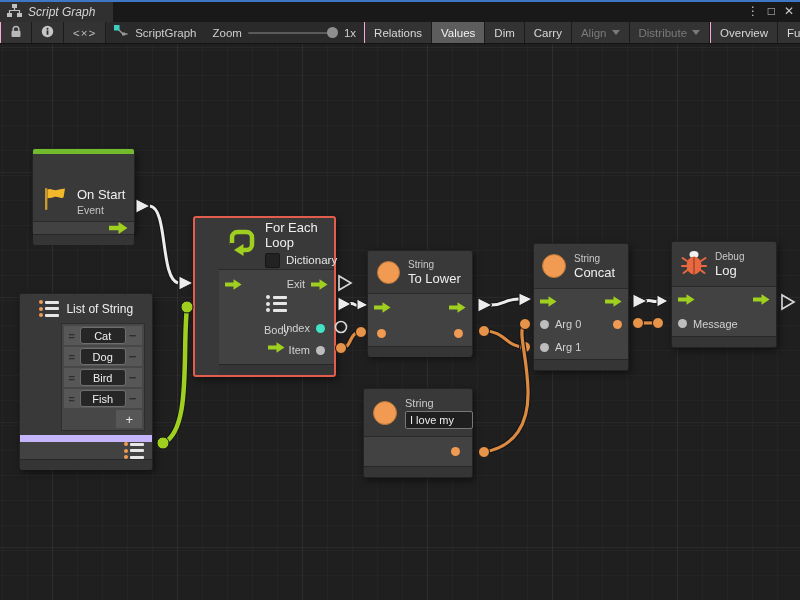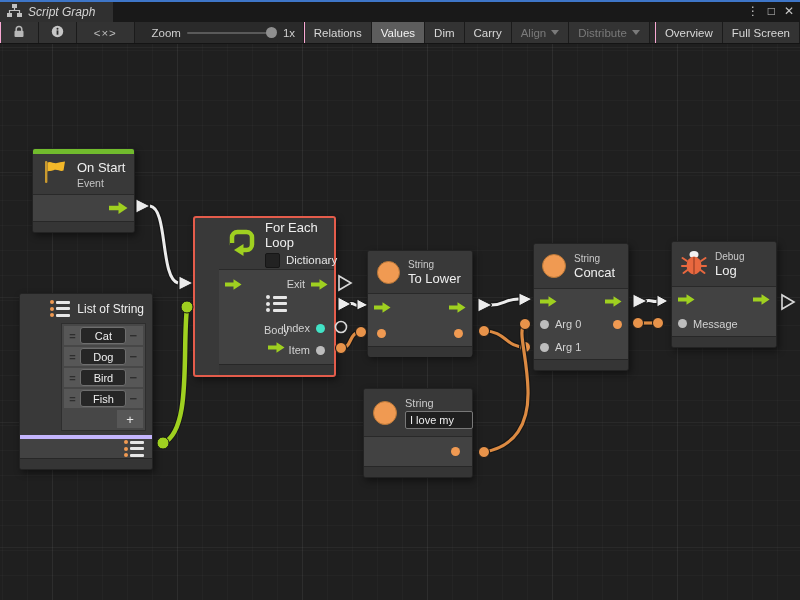--- a/index.html
+++ b/index.html
@@ -143,20 +143,30 @@
             <circle cx="6.5" cy="6.5" r="5.7" fill="#c6c6c6"></circle>
             <circle cx="6.5" cy="3.7" r="1" fill="#2b2b2b"></circle>
             <rect x="5.6" y="5.4" width="1.8" height="4.3" fill="#2b2b2b"></rect>
           </svg>
       </span>
     </div>
     <div class="tbtn" style="width:54px">
       <span style="color:#bdbdbd;letter-spacing:1px;">&lt;×&gt;</span>
     </div>
     <div class="tgap" style="width:12px"></div>
+    <div class="tlabel">
+      <span>
+        <svg width="15" height="13" viewBox="0 0 15 13">
+            <path d="M3,3 L9,9 H13.5" stroke="#9a9a9a" stroke-width="1.4" fill="none"></path>
+            <rect x="0" y="0" width="5.5" height="5.5" fill="#3ecfc0"></rect>
+            <rect x="8" y="7.5" width="3" height="3" fill="#9a9a9a"></rect>
+          </svg>
+      </span>
+      <span>ScriptGraph</span>
+    </div>
     <div class="tlabel" style="padding-right:2px">Zoom</div>
     <div class="slider">
       <span class="track">
           <span class="knob"></span>
         </span>
     </div>
     <div class="tlabel" style="padding-left:6px">1x</div>
     <div class="vsep"></div>
     <div class="tbtn first">Relations</div>
     <div class="tbtn active">Values</div>
@@ -172,21 +182,21 @@
     </div>
     <div class="tgap"></div>
     <div class="tbtn first">Overview</div>
     <div class="tbtn">Full Screen</div>
   </div>
 
   <div class="graphbg"></div>
 
   <div class="node" style="left:32px;top:148px;width:103px;height:85px;">
     <div class="eventbar"></div>
-    <div class="nhead" style="padding:4px 8px;">
+    <div class="nhead" style="padding:4px 8px;margin-top:27px;">
       <span>
         <svg width="28" height="28" viewBox="0 0 28 28">
             <rect x="4" y="3" width="2.4" height="22" rx="1" fill="#c9992f"></rect>
             <path d="M6.5,4.5 C10,2.5 13,6.5 17,4.8 C20,3.6 22,4.2 24,3.5 L22.5,12.5 C19,14 16,10.5 12.5,12.2 C10,13.3 8,12.6 6.5,13.4 Z" fill="#f3b829"></path>
           </svg>
       </span>
       <span class="ncol">
         <span class="ntitle">On Start</span>
         <span class="nsub">Event</span>
       </span>
@@ -196,21 +206,21 @@
         <span class="spring"></span>
         <svg class="flowarrow" width="19" height="12" viewBox="0 0 19 12">
             <polygon points="0,3.8 9.5,3.8 9.5,0 18.5,6 9.5,12 9.5,8.2 0,8.2" fill="#9fd020"></polygon>
           </svg>
       </div>
     </div>
     <div class="nfoot"></div>
   </div>
 
   <div class="node" style="left:19px;top:293px;width:134px;height:177px;">
-    <div class="nhead" style="flex-direction:column;align-items:flex-end;gap:4px;padding:6px 0 0 0;border-bottom:4px solid #c4b5fd;">
+    <div class="nhead" style="flex-direction:column;align-items:center;gap:4px;padding:6px 0 0 0;border-bottom:7px solid #c4b5fd;">
       <div style="display:flex;align-items:center;gap:7px;padding:0 8px;">
         <span class="licon orange">
           <span class="r">
               <span class="d"></span>
               <span class="b"></span>
             </span>
           <span class="r">
               <span class="d"></span>
               <span class="b"></span>
             </span>

